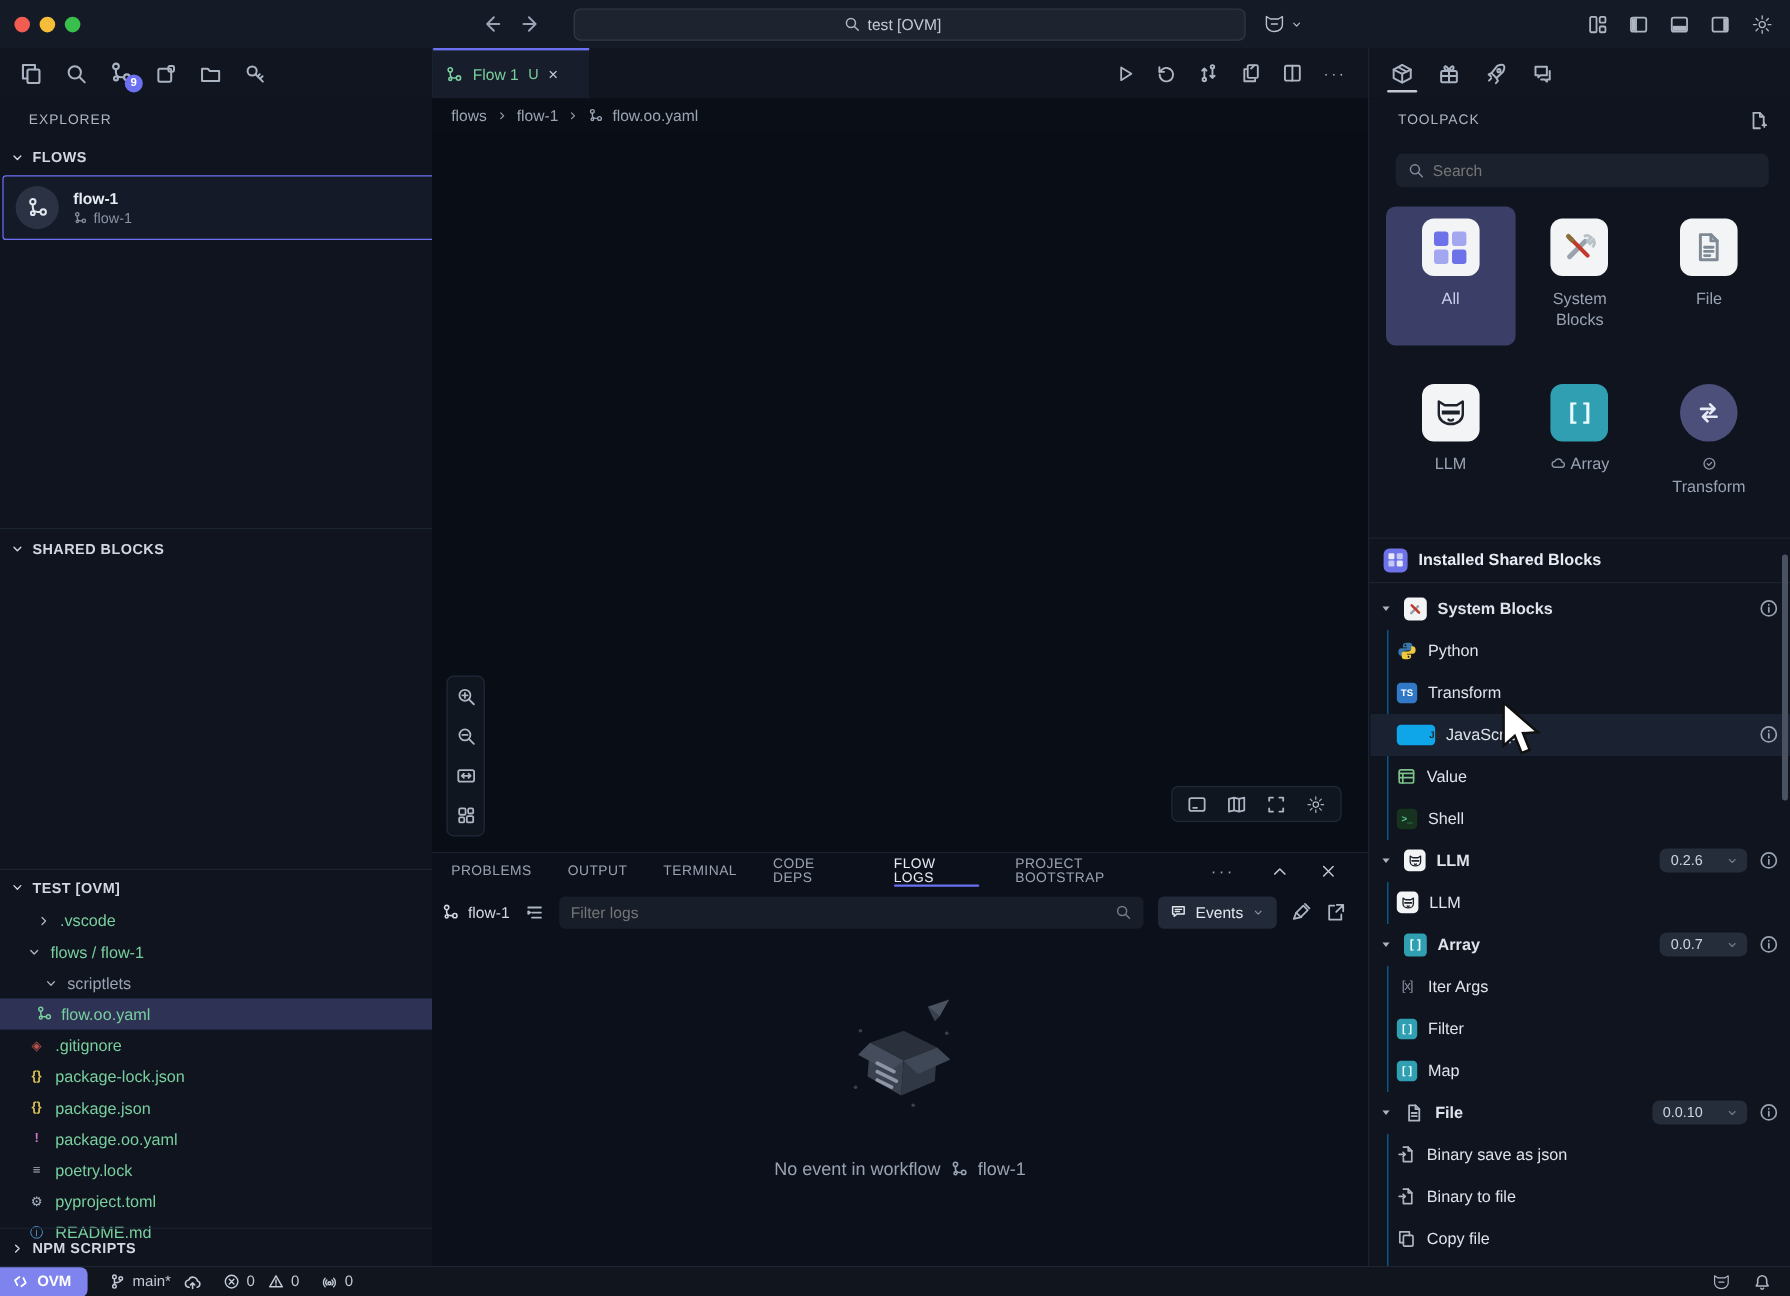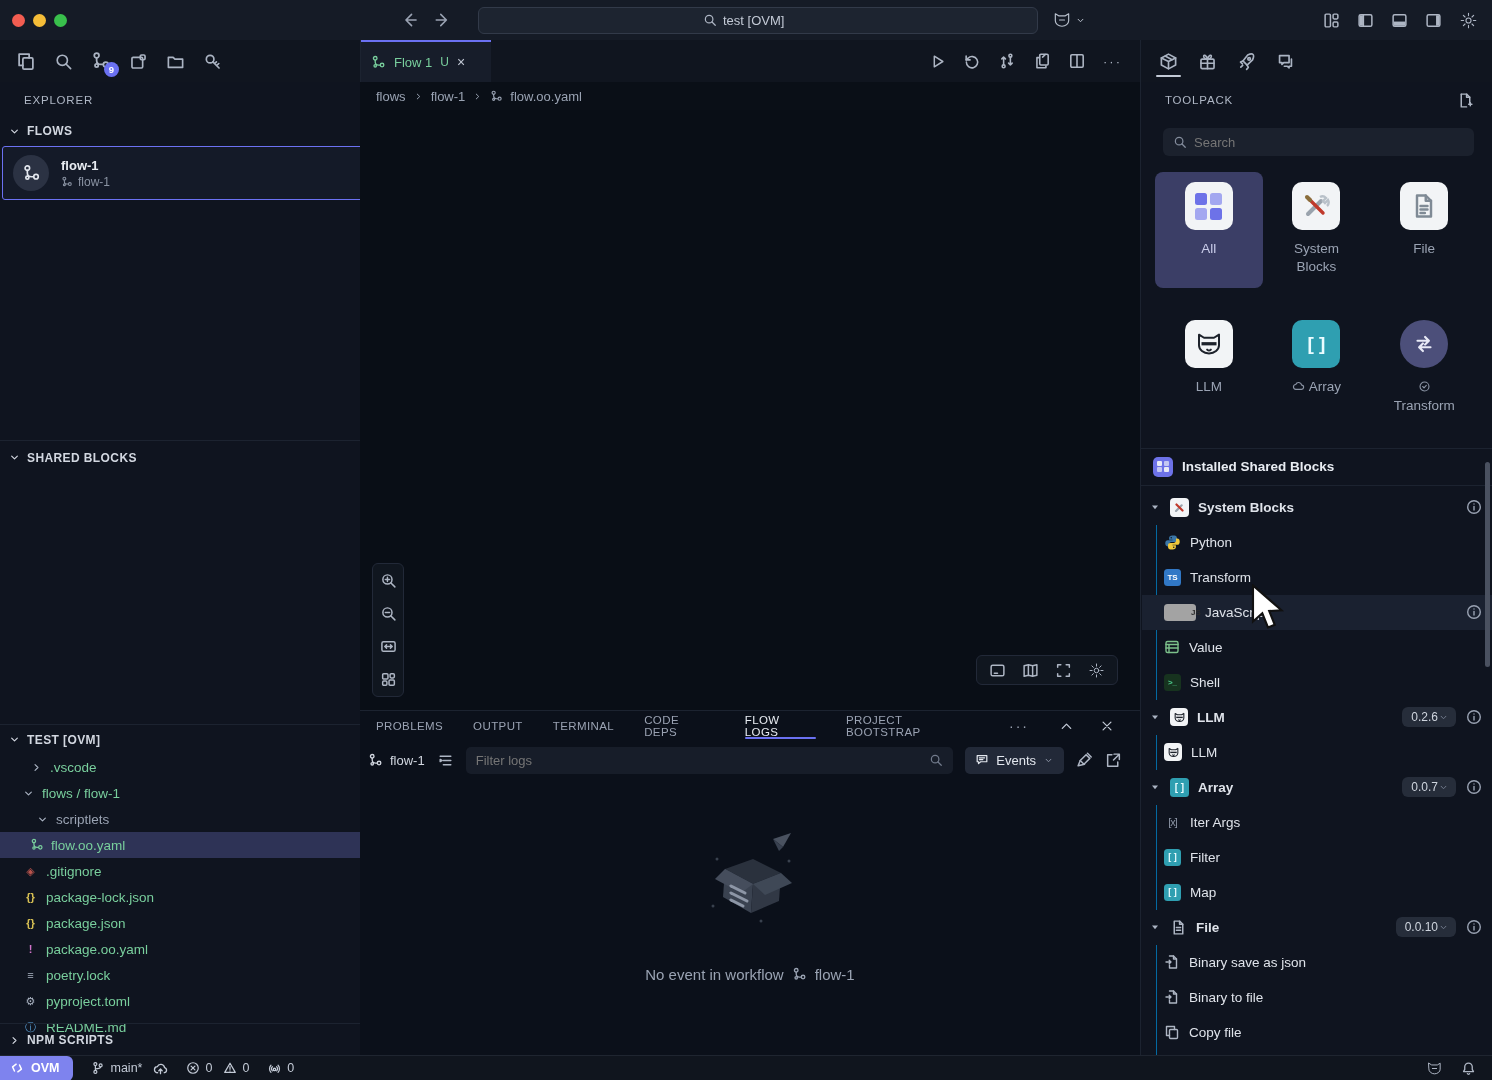--- a/index.html
+++ b/index.html
@@ -108,28 +108,28 @@
   .sq.circ { border-radius:50%; background:#4c4f7a; }
   .win4 { display:grid; grid-template-columns:12px 12px; grid-template-rows:12px 12px; gap:3px; }
   .win4 i { border-radius:2.5px; }
   .installed-head { margin-top:20px; border-top:1px solid #1c2330; border-bottom:1px solid #1c2330; height:38px;
     display:flex; align-items:center; gap:9px; padding-left:12px; color:#e8ecf2; font-weight:bold; font-size:13.5px;}
   .tp-tree { position:relative; padding-top:4px; }
   .trow { height:35px; display:flex; align-items:center; gap:9px; padding:0 10px 0 8px; color:#dfe3ea; }
   .trow .tname { font-size:13.5px; }
   .trow.group .tname { font-weight:bold; }
   .trow .tright { margin-left:auto; display:flex; align-items:center; gap:10px; }
-  .pill { background:#262d3a; border-radius:6px; padding:3px 7px 3px 9px; color:#cfd5de; font-size:12px; display:flex; align-items:center; gap:0;}
+  .pill { background:#262d3a; border-radius:6px; padding:3px 7px 3px 9px; color:#cfd5de; font-size:12px; display:flex; align-items:center; gap:19px;}
   .pill .pv-chev { color:#727b8c; }
   .tchildren { margin-left:15px; border-left:1px solid #0369a1; }
   .tchildren .trow { padding-left:7px; }
   .trow.hovered { background:#1a2130; margin-left:-15px; padding-left:22px; border-left:none; }
   .langsq { width:17px; height:17px; border-radius:3.5px; display:flex; align-items:center; justify-content:center; font-size:8px; font-weight:bold; }
   .ts { background:#3178c6; color:#fff; }
-  .js { background:#a3a3a3; color:#2b2b2b;padding-left:32px; }
+  .js { background:#0ea5e9; color:#2b2b2b;padding-left:32px; }
   .tealsq { width:17px; height:17px; border-radius:3.5px; background:#2f9fb1; color:#eafcff; display:flex; align-items:center; justify-content:center; font-size:9px; font-weight:bold;}
   .shellsq { width:17px; height:17px; border-radius:3.5px; background:#17331f; color:#4ec98a; display:flex; align-items:center; justify-content:center; font-size:8px; font-weight:bold;}
   .iterb { color:#8a93a3; font-size:11px; letter-spacing:-1px; width:17px; text-align:center;}
   .catsq { width:18px; height:18px; border-radius:4px; background:#f2f4f6; display:flex; align-items:center; justify-content:center; }
   .toolsq { width:19px; height:19px; border-radius:4px; background:#f2f4f6; display:flex; align-items:center; justify-content:center; }
   .scrollthumb { position:absolute; right:2px; top:380px; width:5px; height:205px; background:#4a5160; border-radius:3px; }
 
   
   .statusbar { position:absolute; left:0; right:0; bottom:0; height:25px; background:#10151e; border-top:1px solid #1f2530;
     display:flex; align-items:center; color:#c3cad6; font-size:12.5px; }

